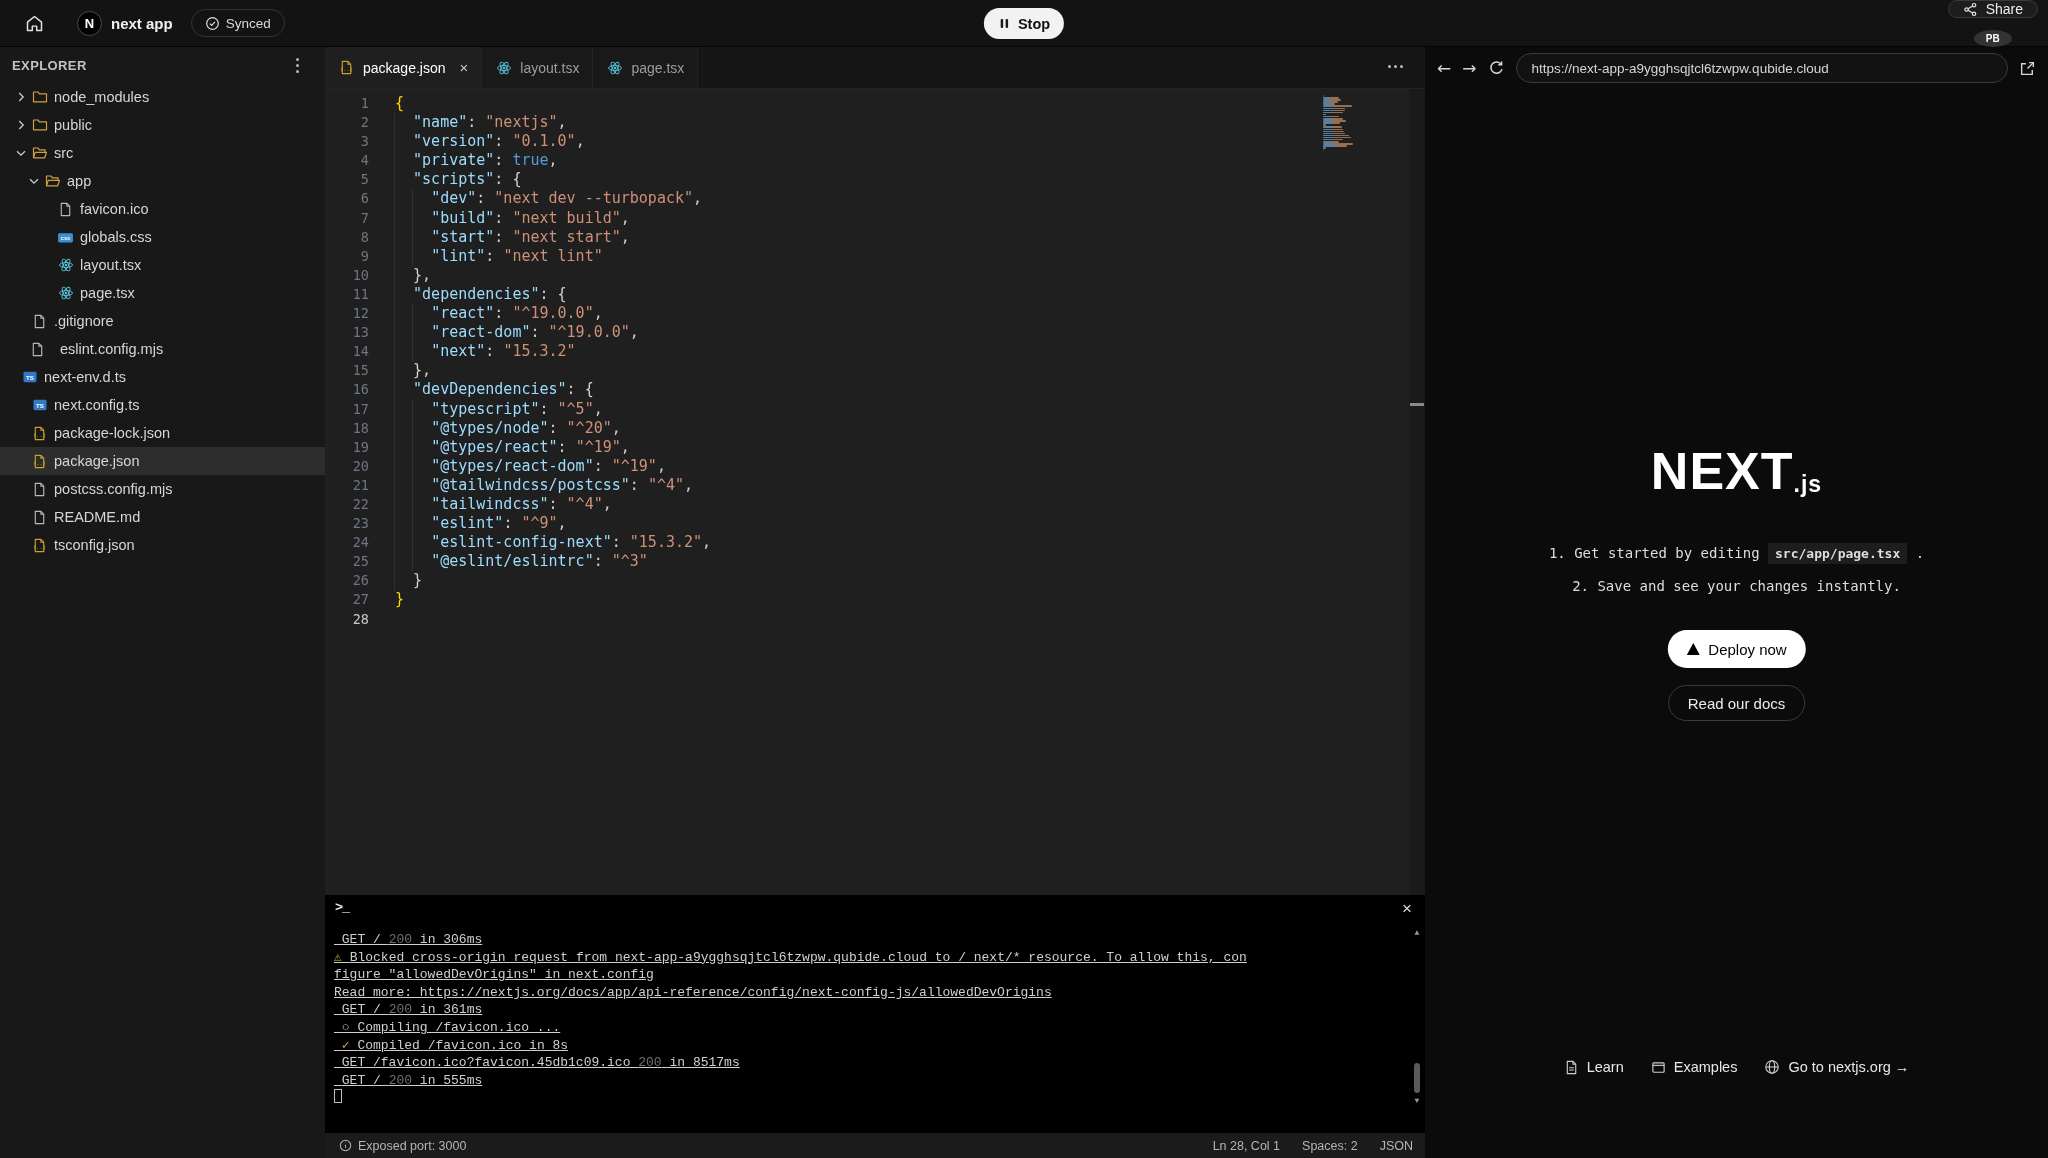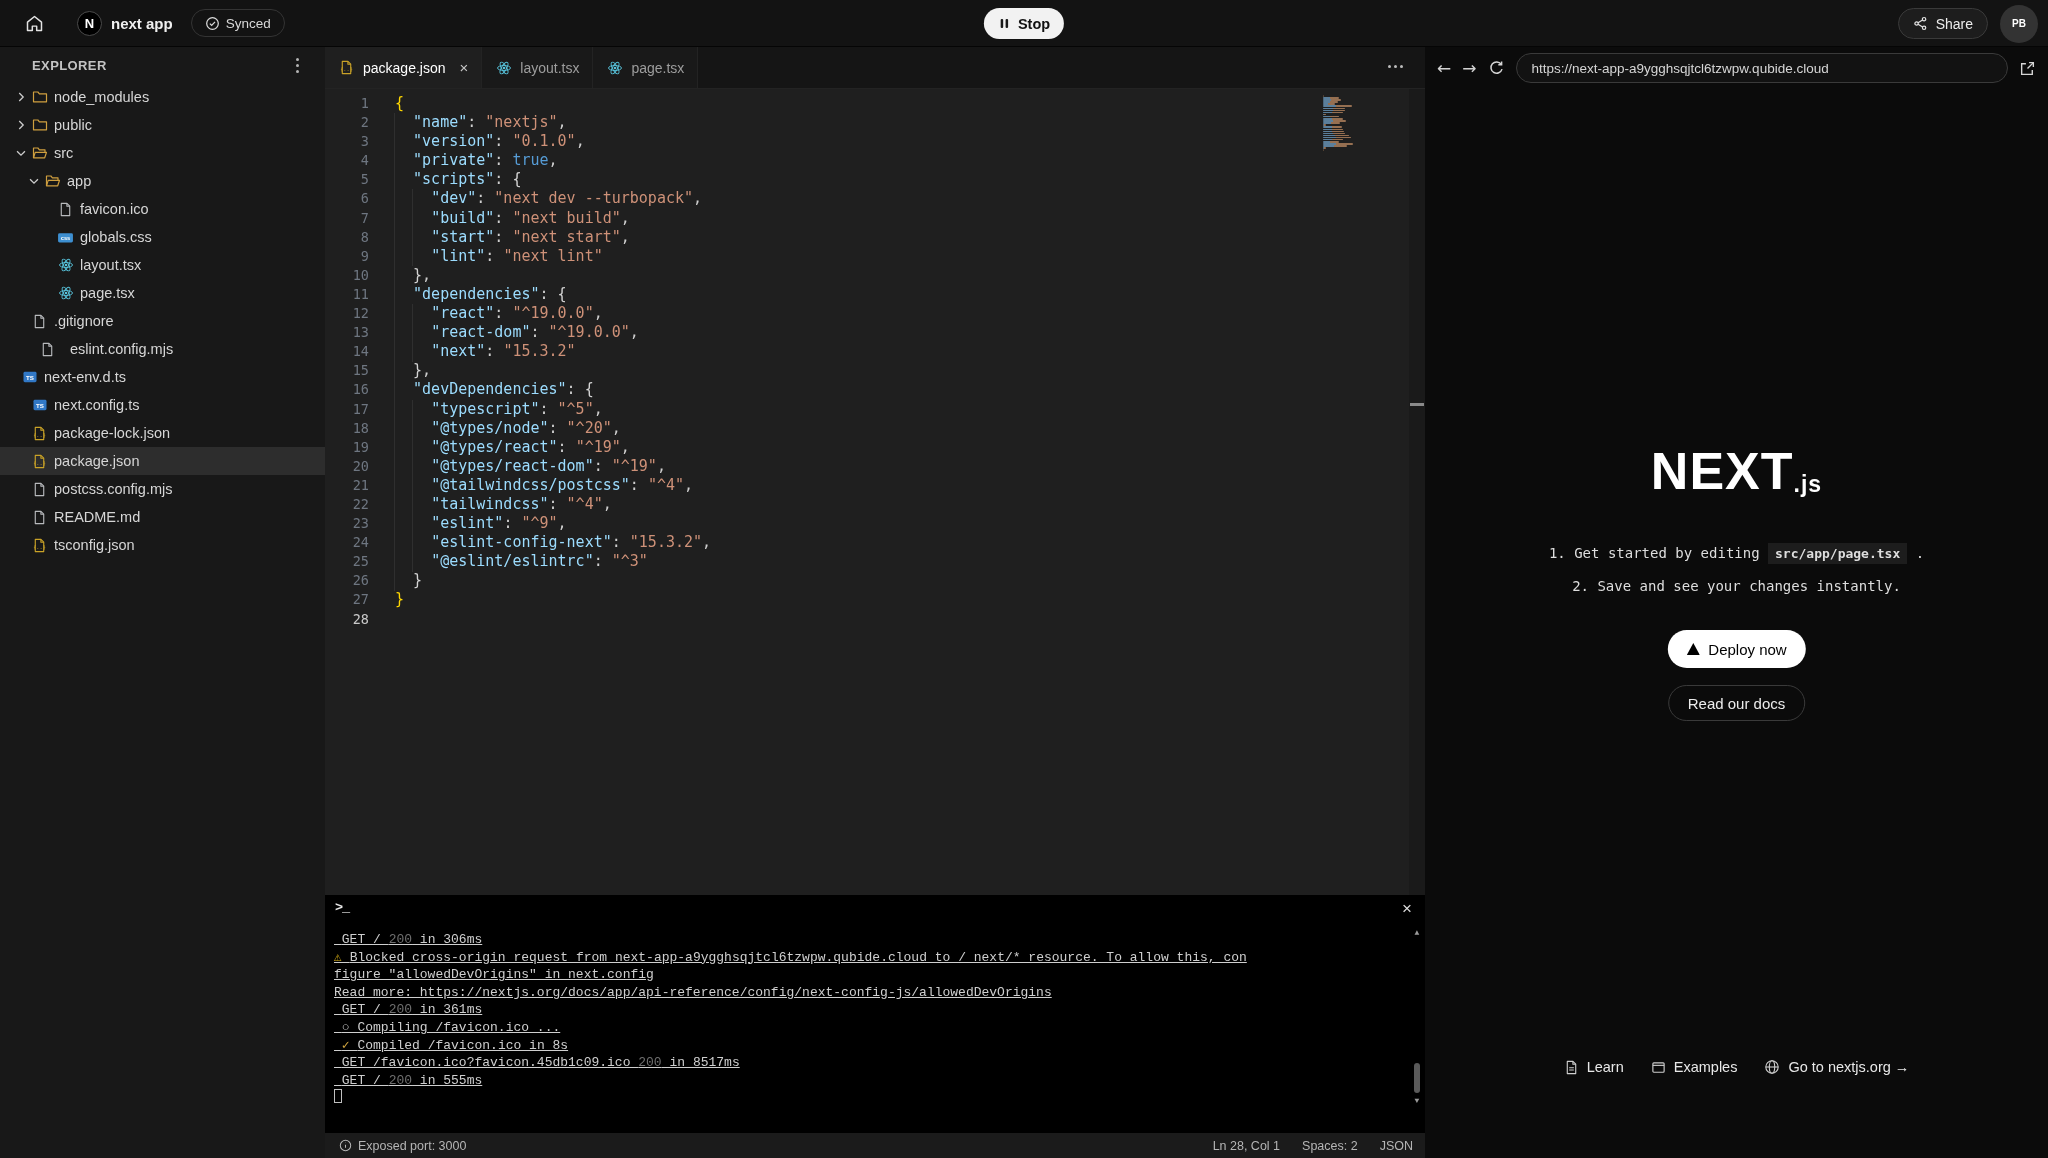--- a/index.html
+++ b/index.html
@@ -10,26 +10,26 @@
   }
   svg{display:block}
   
   .topbar{position:absolute;top:0;left:0;width:2048px;height:47px;background:#131313;display:flex;align-items:center;z-index:5;border-bottom:1px solid #050505;}
   .tb-left{display:flex;align-items:center;padding-left:24px;}
   .icon-btn{background:none;border:none;cursor:pointer;display:flex;align-items:center;}
   .nbadge{width:25px;height:25px;border-radius:50%;background:#000;border:1px solid #4a4a4a;color:#fff;font-weight:700;font-size:13px;display:flex;align-items:center;justify-content:center;margin-left:32px;}
   .appname{color:#f0f0f0;font-size:15px;font-weight:600;margin-left:9px;}
   .synced{display:flex;align-items:center;gap:6px;margin-left:18px;height:28px;padding:0 13px;border:1px solid #343434;border-radius:15px;color:#d8d8d8;font-size:13.5px;background:transparent;}
   .stopbtn{position:absolute;left:50%;top:8px;transform:translateX(-50%);height:31px;padding:0 14px;border:none;border-radius:16px;background:#f2f2f2;color:#111;font-size:14.5px;font-weight:600;display:flex;align-items:center;gap:7px;cursor:pointer;}
-  .tb-right{position:absolute;right:10px;top:0;height:47px;display:flex;align-items:center;gap:12px;}
+  .tb-right{position:absolute;right:10px;top:0;height:47px;display:flex;align-items:center;gap:12px;flex-direction:column;}
   .sharebtn{height:31px;padding:0 14px;border:1px solid #3a3a3a;border-radius:16px;background:#1d1d1d;color:#ececec;font-size:14px;font-weight:500;display:flex;align-items:center;gap:8px;cursor:pointer;}
   .avatar{width:38px;height:38px;border-radius:50%;background:#333;color:#fff;font-size:10px;font-weight:700;display:flex;align-items:center;justify-content:center;cursor:pointer;}
   
   .sidebar{position:absolute;top:47px;left:0;width:325px;bottom:0;background:#181818;}
-  .exp-head{height:36px;display:flex;align-items:center;justify-content:space-between;padding:0 22px 0 32px;}
+  .exp-head{height:36px;display:flex;align-items:center;justify-content:space-between;padding:0 22px 0 12px;}
   .exp-title{color:#c3c3c3;font-size:13px;font-weight:700;letter-spacing:.4px;}
   .kebab{display:flex;flex-direction:column;gap:3px;cursor:pointer;padding:4px;}
   .kebab i{width:3px;height:3px;border-radius:50%;background:#b5b5b5;display:block;}
   .trow{height:28px;display:flex;align-items:center;color:#d6d6d6;font-size:14.5px;cursor:pointer;white-space:nowrap;}
   .trow.sel{background:#2d2d2d;}
   .chev{width:16px;height:16px;flex:none;display:flex;align-items:center;justify-content:center;}
   .ticon{width:17px;height:17px;flex:none;display:flex;align-items:center;justify-content:center;margin-left:2px;}
   .tlabel{margin-left:6px;}
   
   .editorcol{position:absolute;top:47px;left:325px;width:1100px;bottom:0;display:flex;flex-direction:column;background:#1f1f1f;}
@@ -249,21 +249,21 @@
       <div class="trow" style="padding-left: 13px;">
         <span class="chev"></span>
         <span class="ticon">
           <svg width="15" height="15" viewBox="0 0 16 16" fill="none" stroke="#b8babd" stroke-width="1.2" stroke-linejoin="round">
             <path d="M3.5 1.5h6l3 3v10h-9z"></path>
             <path d="M9.5 1.5v3h3"></path>
           </svg>
         </span>
         <span class="tlabel">.gitignore</span>
       </div>
-      <div class="trow" style="padding-left: 13px; gap: 8px;">
+      <div class="trow" style="padding-left: 3px; gap: 8px;">
         <span class="chev"></span>
         <span class="ticon">
           <svg width="15" height="15" viewBox="0 0 16 16" fill="none" stroke="#b8babd" stroke-width="1.2" stroke-linejoin="round">
             <path d="M3.5 1.5h6l3 3v10h-9z"></path>
             <path d="M9.5 1.5v3h3"></path>
           </svg>
         </span>
         <span class="tlabel">eslint.config.mjs</span>
       </div>
       <div class="trow" style="padding-left: 3px;">

